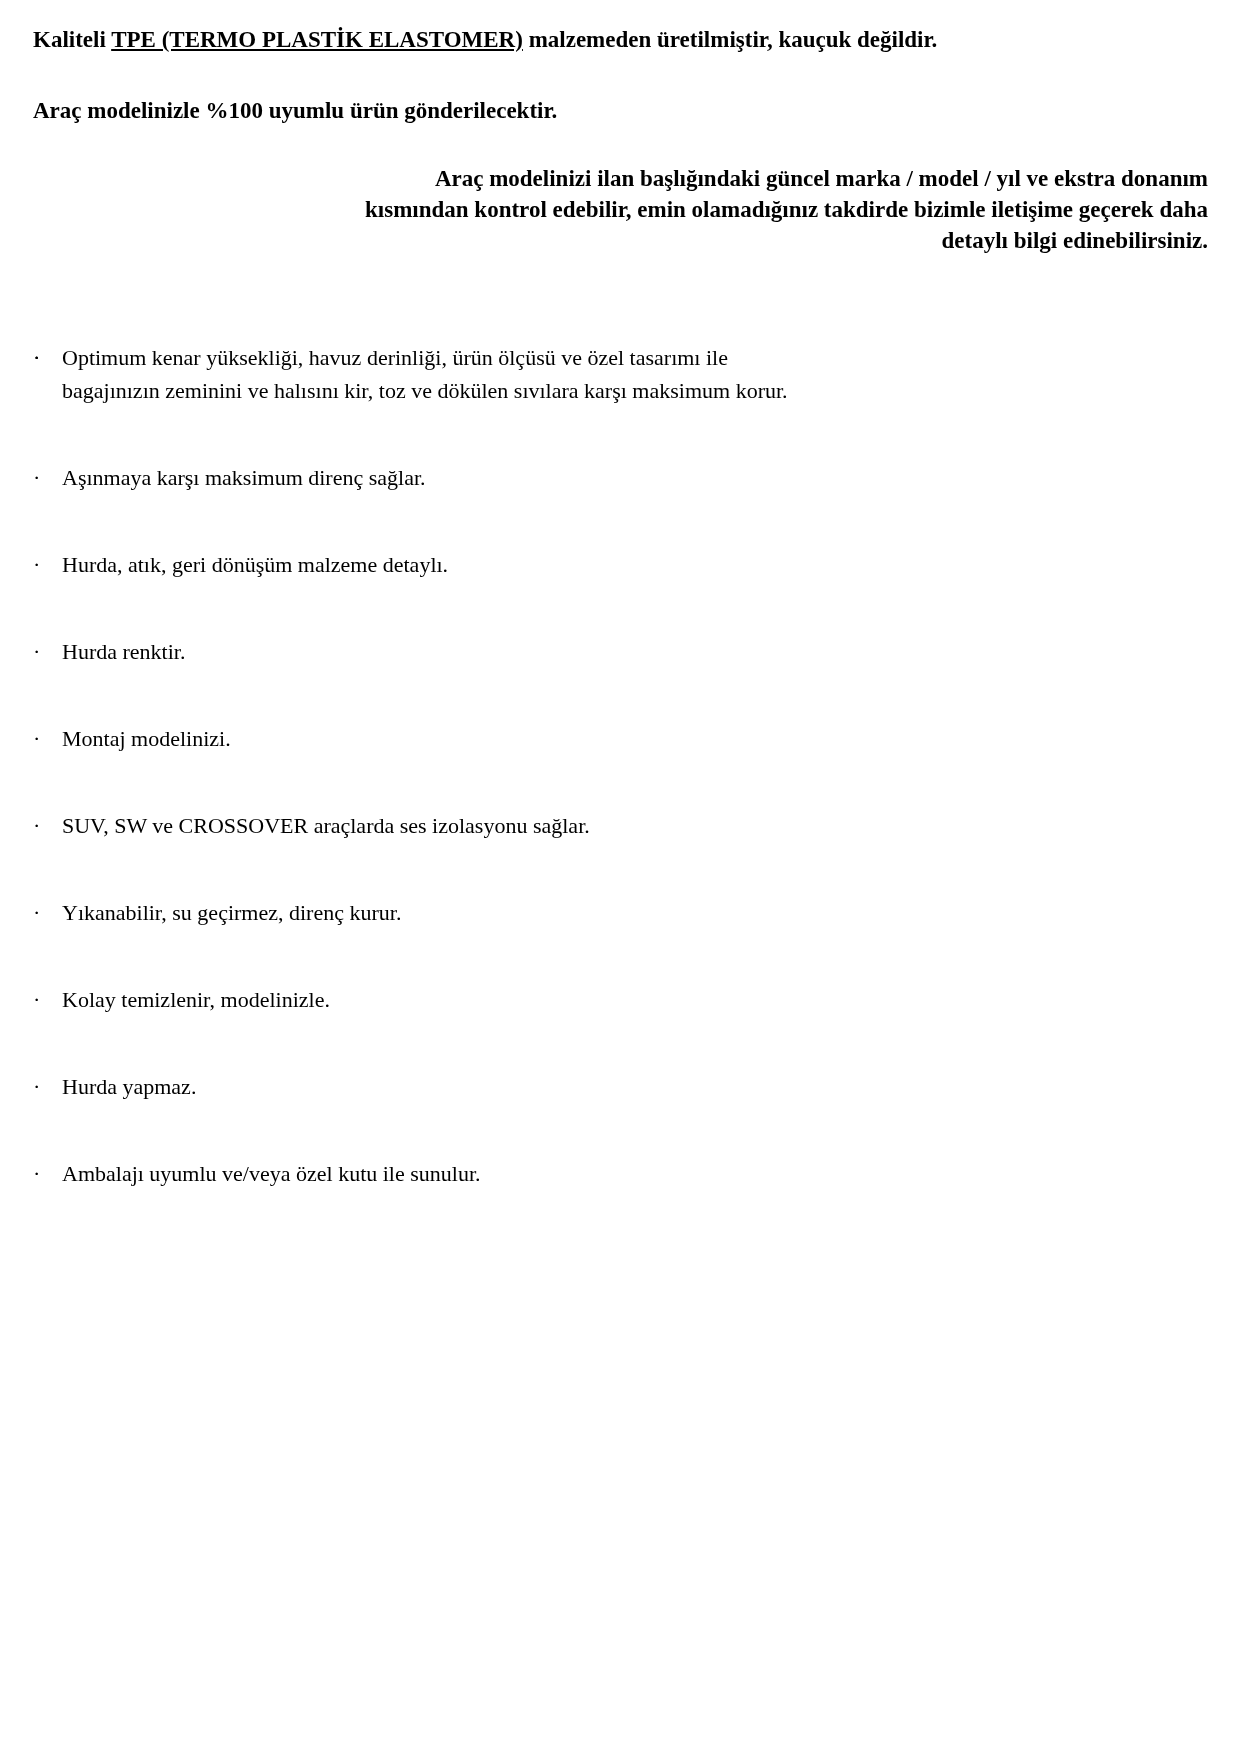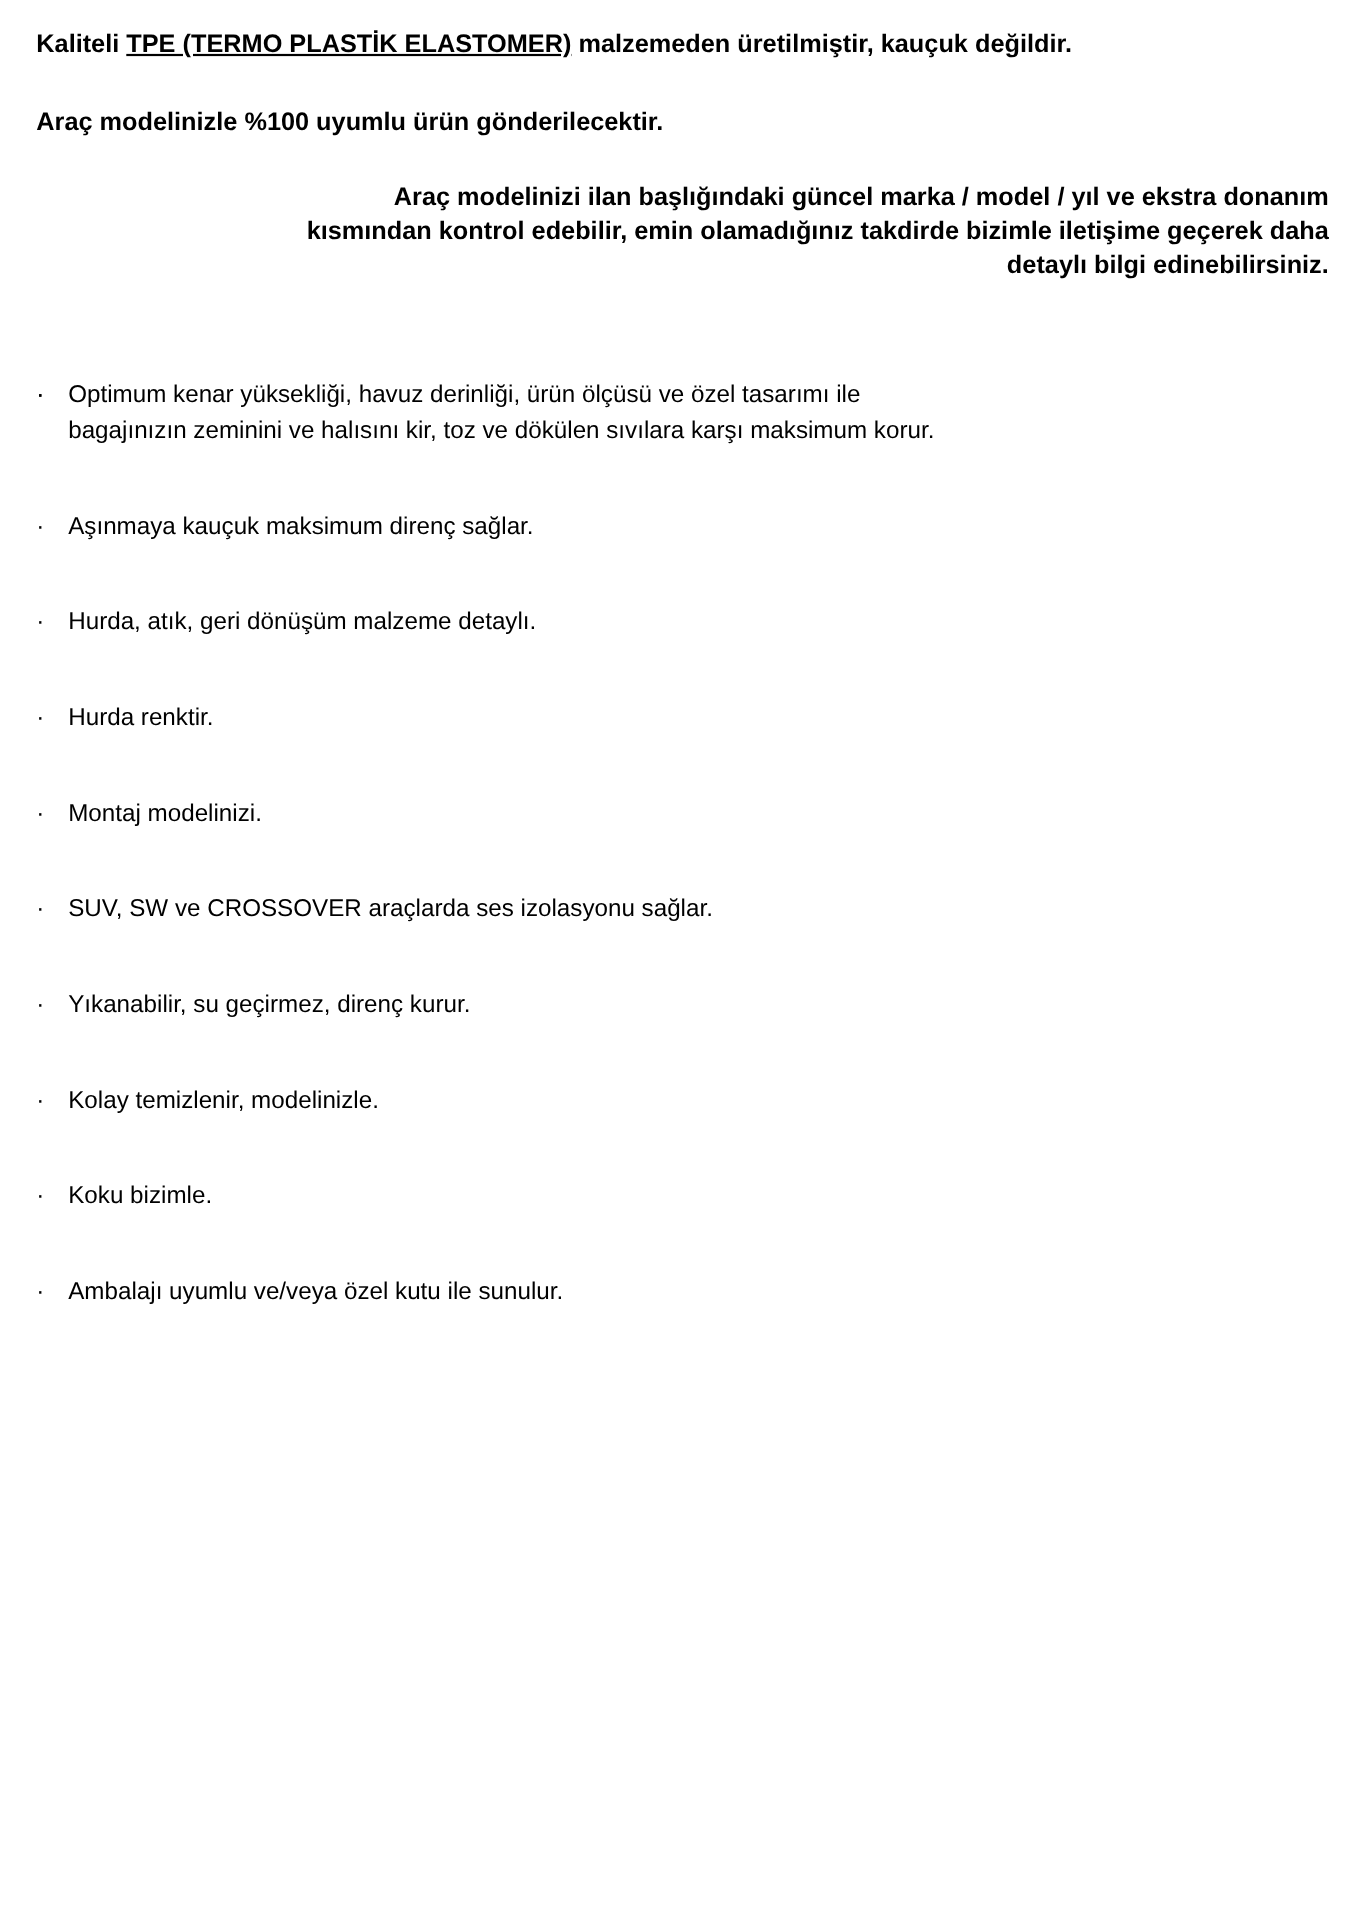--- a/index.html
+++ b/index.html
@@ -12,20 +12,21 @@
     background: #ffffff;
     color: #000000;
     font-family: "Liberation Sans", sans-serif;
     overflow: hidden;
   }
   .page {
     box-sizing: border-box;
     width: 1241px;
     height: 1417px;
     padding: 24px 33px 0 33px;
+    font-family: Liberation Serif, serif;
   }
   .heading {
     font-weight: bold;
     font-size: 23px;
     line-height: 31px;
     margin: 0 0 40px 0;
     white-space: pre-wrap;
   }
   .heading.p2 {
     margin-bottom: 37px;
@@ -70,33 +71,33 @@
 kısmından kontrol edebilir, emin olamadığınız takdirde bizimle iletişime geçerek daha
 detaylı bilgi edinebilirsiniz.</p>
 
   <div class="bullet-list">
 
     <div class="bullet-item"><span class="bullet-marker">·</span></div>
 
     <div class="bullet-item"><span class="bullet-marker">·</span><span>Optimum kenar yüksekliği, havuz derinliği, ürün ölçüsü ve özel tasarımı ile
 bagajınızın zeminini ve halısını kir, toz ve dökülen sıvılara karşı maksimum korur.</span></div>
 
-    <div class="bullet-item"><span class="bullet-marker">·</span><span>Aşınmaya kauçuk maksimum direnç sağlar.</span></div>
+    <div class="bullet-item"><span class="bullet-marker">·</span><span>Aşınmaya karşı maksimum direnç sağlar.</span></div>
 
     <div class="bullet-item"><span class="bullet-marker">·</span><span>Hurda, atık, geri dönüşüm malzeme detaylı.</span></div>
 
     <div class="bullet-item"><span class="bullet-marker">·</span><span>Hurda renktir.</span></div>
 
     <div class="bullet-item"><span class="bullet-marker">·</span><span>Montaj modelinizi.</span></div>
 
     <div class="bullet-item"><span class="bullet-marker">·</span><span>SUV, SW ve CROSSOVER araçlarda ses izolasyonu sağlar.</span></div>
 
     <div class="bullet-item"><span class="bullet-marker">·</span><span>Yıkanabilir, su geçirmez, direnç kurur.</span></div>
 
     <div class="bullet-item"><span class="bullet-marker">·</span><span>Kolay temizlenir, modelinizle.</span></div>
 
-    <div class="bullet-item"><span class="bullet-marker">·</span><span>Koku bizimle.</span></div>
+    <div class="bullet-item"><span class="bullet-marker">·</span><span>Hurda yapmaz.</span></div>
 
     <div class="bullet-item"><span class="bullet-marker">·</span><span>Ambalajı uyumlu ve/veya özel kutu ile sunulur.</span></div>
 
   </div>
 
 </main>
 
 </body></html>

